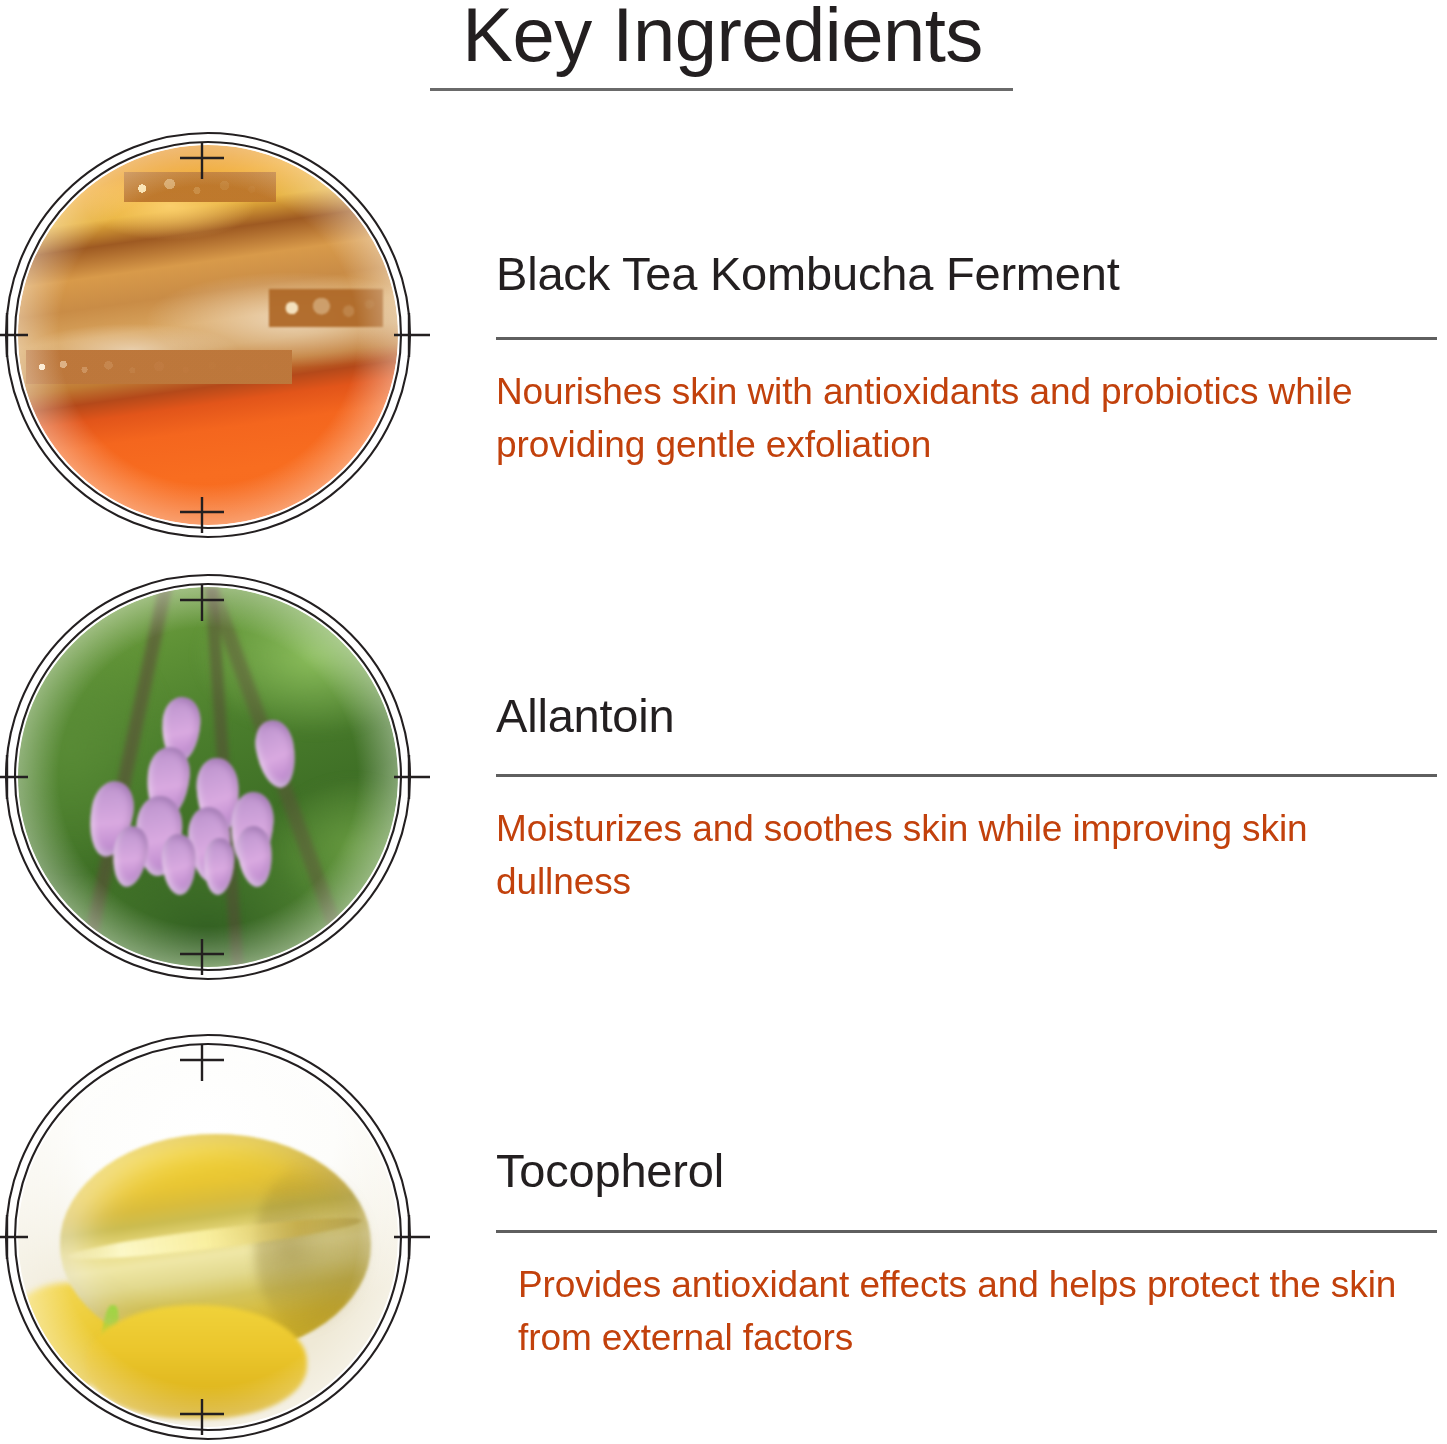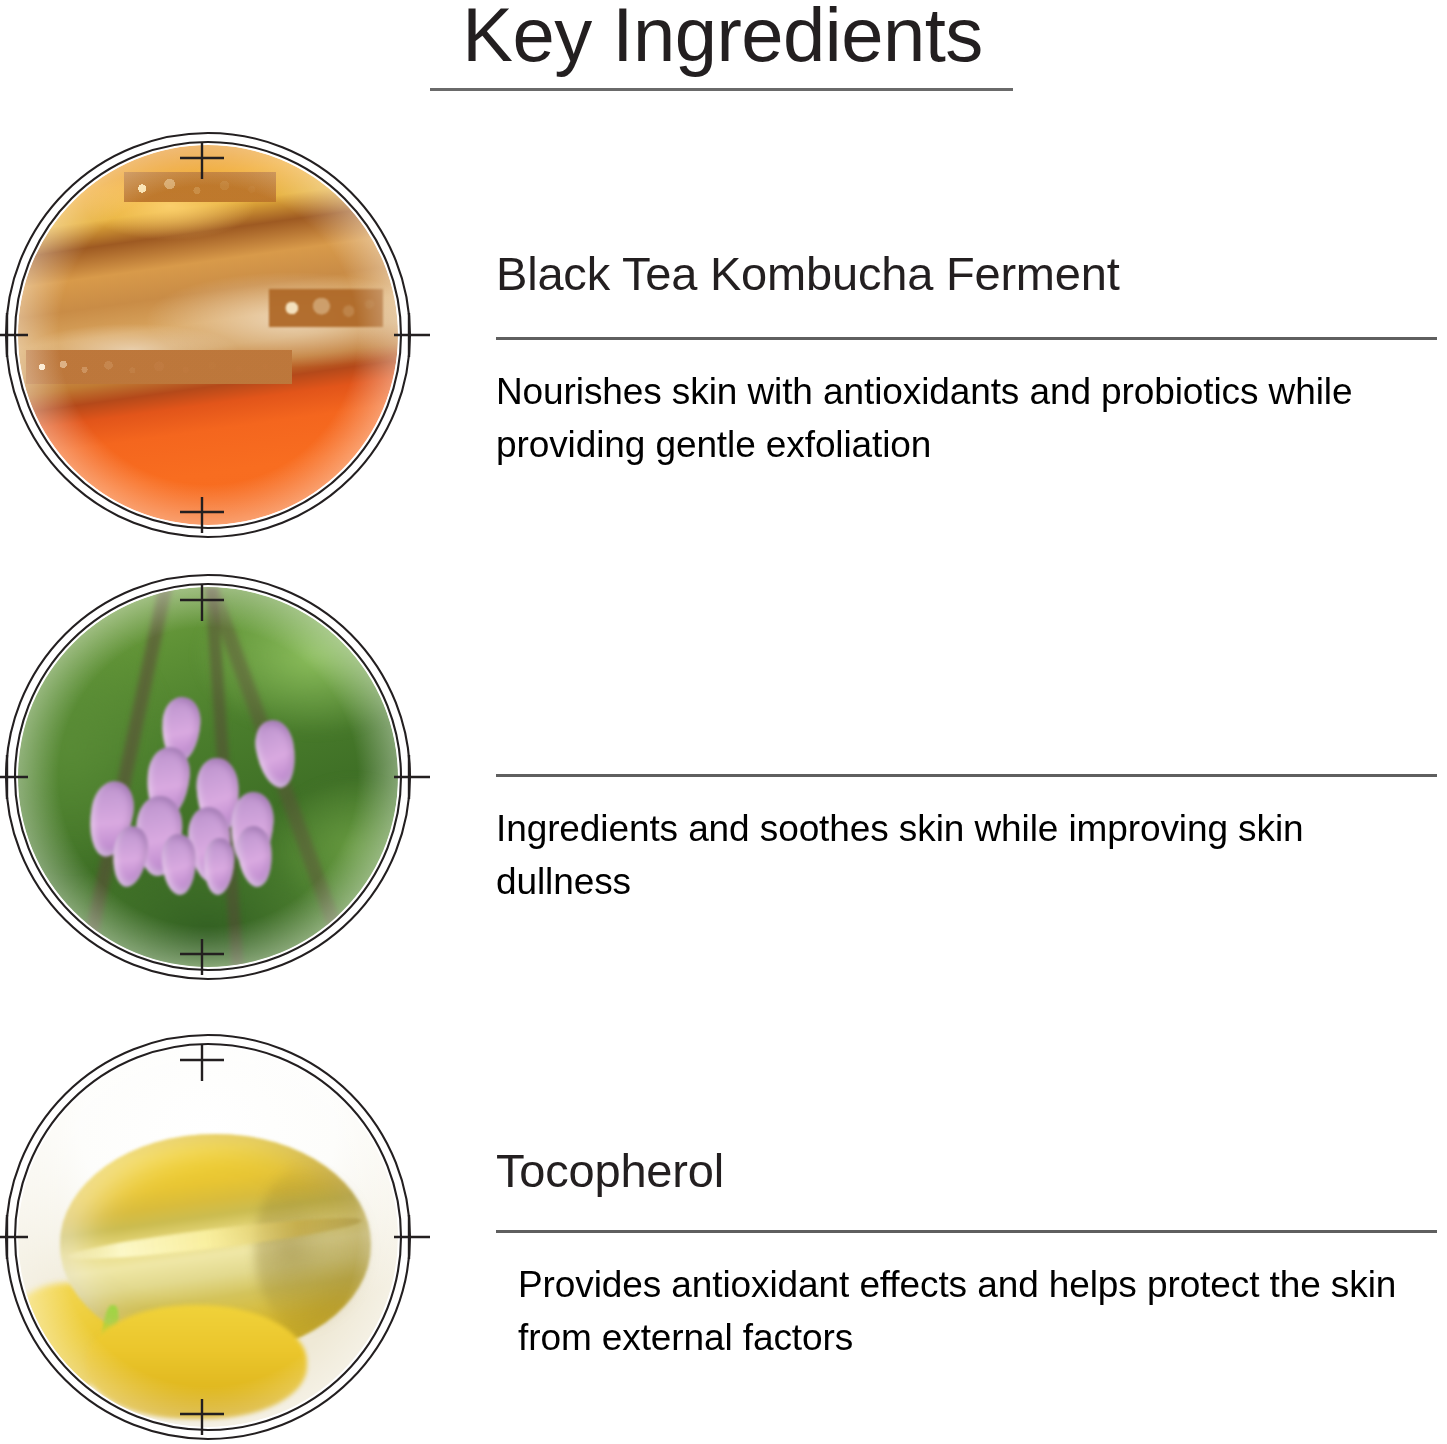--- a/index.html
+++ b/index.html
@@ -286,21 +286,21 @@
     width:941px;
     height:3px;
     background:#5f5f5f;
   }
   .ing-desc {
     position:absolute;
     left:0;
     width:952px;
     font-size:37px;
     font-weight:400;
-    color:#000000;
+    color:#c2410c;
     line-height:1.42;
     letter-spacing:-0.1px;
   }
 
   
   .row-1 .ing-name { top:125px; }
   .row-1 .ing-rule { top:214px; }
   .row-1 .ing-desc { top:243px; }
 
   .row-2 .ing-name { top:125px; }
@@ -379,22 +379,23 @@
         <g stroke="#231f20" stroke-width="2.4">
           <path d="M176 27 h44 M198 12 v36"></path>
           <path d="M176 381 h44 M198 366 v36"></path>
           <path d="M3 182 v44 M-12 204 h36"></path>
           <path d="M405 182 v44 M390 204 h36"></path>
         </g>
       </svg>
     </div>
 
     <div class="text-col">
+      <div class="ing-name">Allantoin</div>
       <div class="ing-rule"></div>
-      <div class="ing-desc">Ingredients and soothes skin while improving skin dullness</div>
+      <div class="ing-desc">Moisturizes and soothes skin while improving skin dullness</div>
     </div>
   </div>
 
   <div class="row row-3">
 
     <div class="badge">
       <div class="photo-clip">
         <div class="photo photo-softgel">
           <div class="capsule-left"></div>
           <div class="capsule-main"></div>

